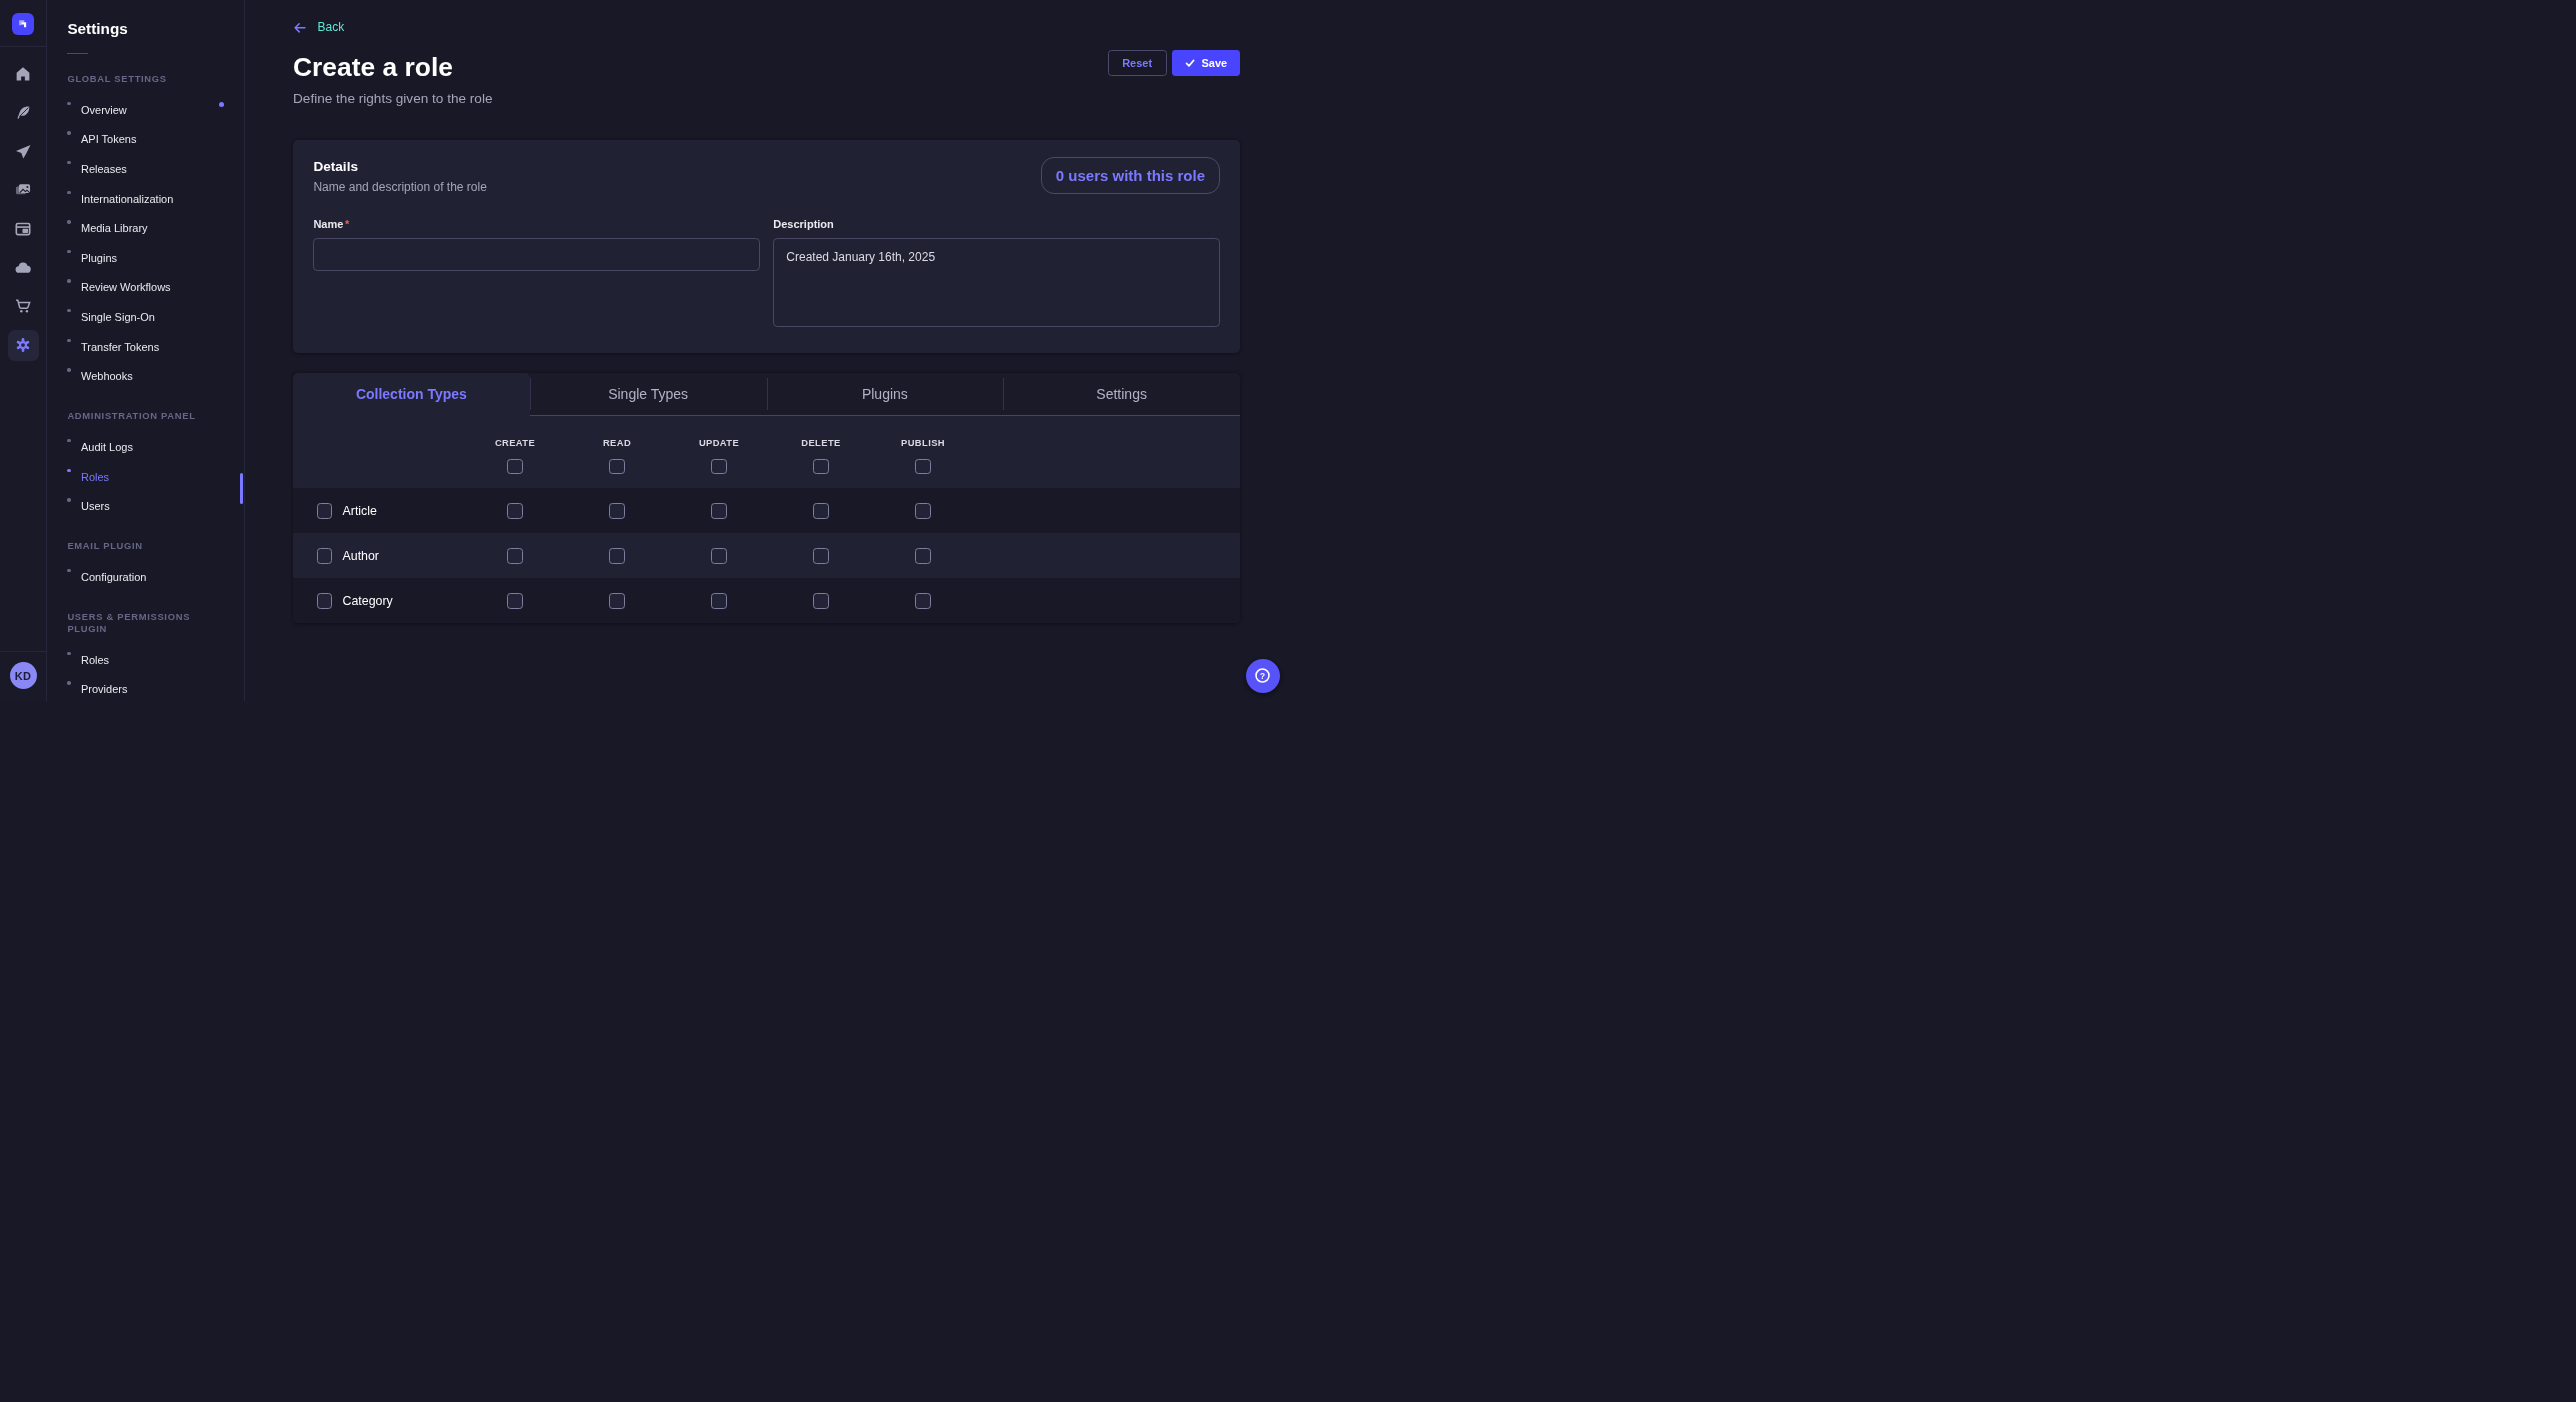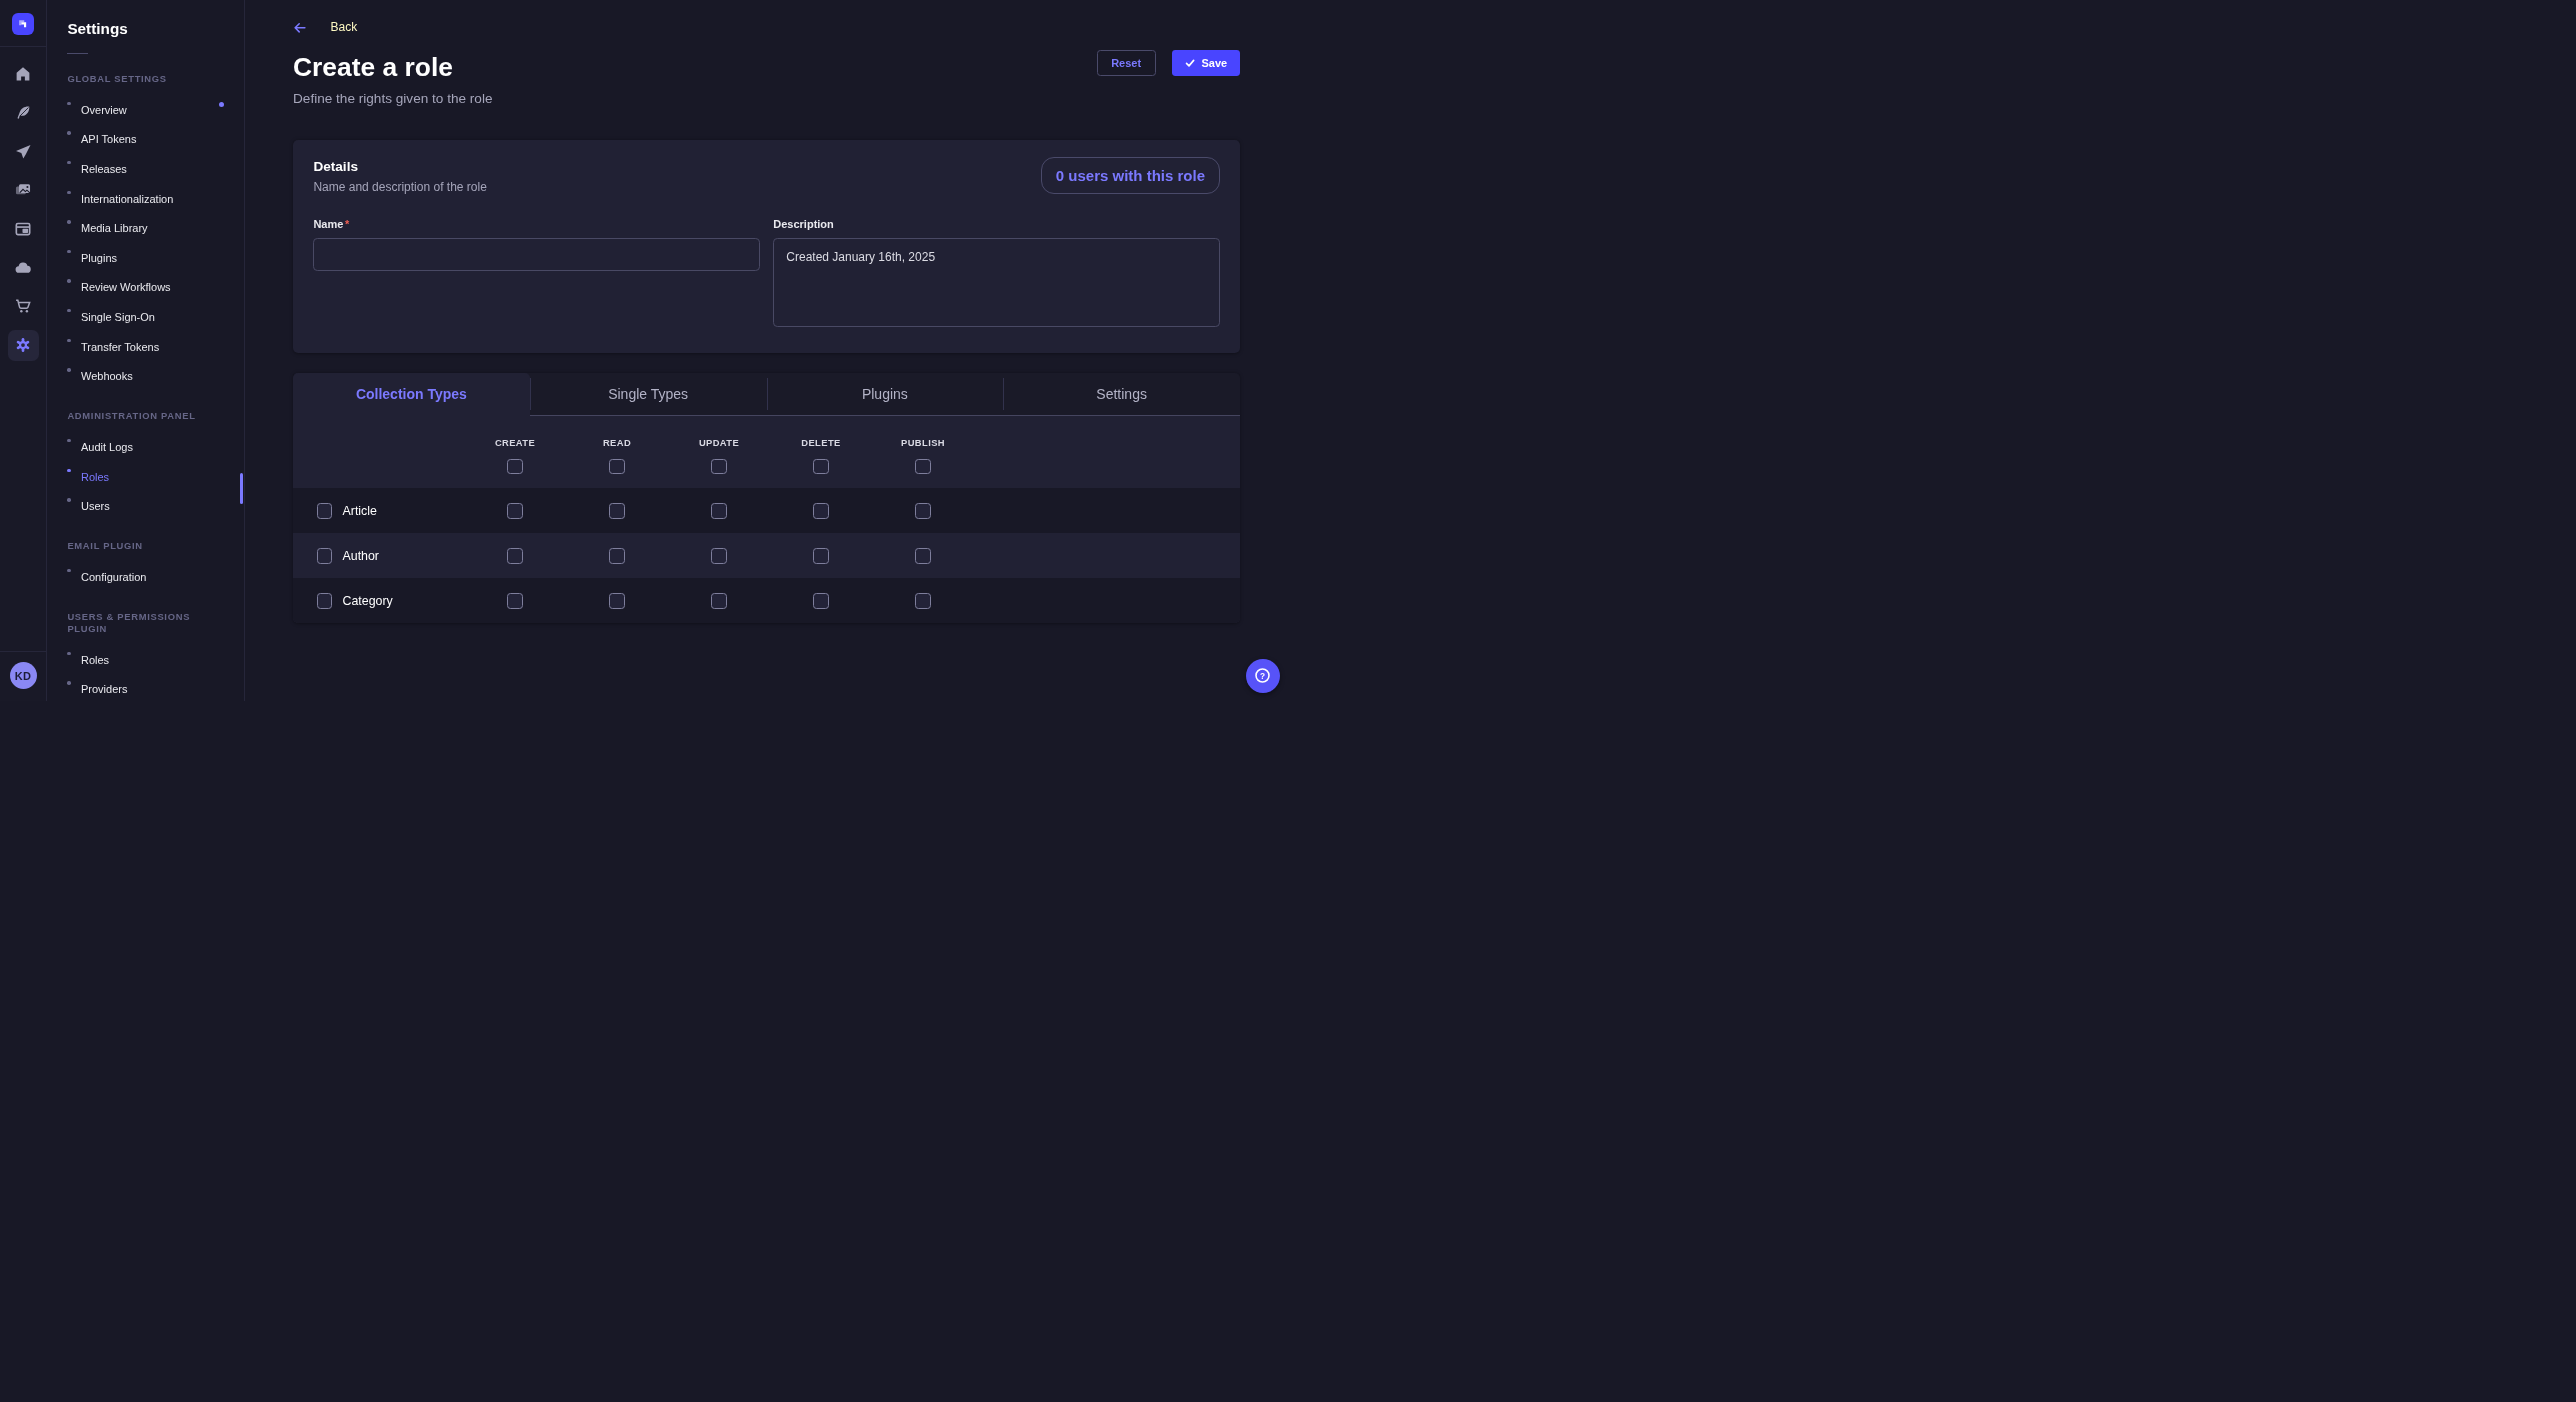--- a/index.html
+++ b/index.html
@@ -53,25 +53,25 @@
   .nav-bullet { width:3.4px; height:3.4px; border-radius:50%; background:#666687; flex:none; }
   .nav-item.active { color:#7b79ff; }
   .nav-item.active .nav-bullet { background:#7b79ff; }
   .nav-dot { margin-left:auto; width:5.1px; height:5.1px; border-radius:50%; background:#7b79ff; }
   .subnav-thumb {
     position:absolute; right:0.9px; top:473px; width:3.4px; height:31px;
     background:#7b79ff; border-radius:1.7px; cursor:pointer;
   }
   
   .main { position:absolute; left:245px; top:0; right:0; bottom:0; padding:0 48px; overflow:hidden; }
-  .back-link { margin-top:20.4px; display:inline-flex; align-items:flex-end; gap:24px; color:#fef9c3; font-size:12px; cursor:pointer; }
+  .back-link { margin-top:20.4px; display:inline-flex; align-items:flex-end; gap:11px; color:#5eead4; font-size:12px; cursor:pointer; }
   .back-link svg { width:13.6px; height:13.6px; }
   .page-title { margin-top:15px; font-size:26.4px; font-weight:700; color:#fff; }
   .page-subtitle { margin-top:7.7px; font-size:13.6px; color:#a5a5ba; }
-  .header-actions { position:absolute; top:50px; right:48px; display:flex; gap:16px; }
+  .header-actions { position:absolute; top:50px; right:48px; display:flex; gap:5px; }
   .btn { border:none; border-radius:3.4px; font-family:inherit; font-size:11px; font-weight:600; cursor:pointer; display:inline-flex; align-items:center; justify-content:center; }
   .btn-reset { height:26.4px; padding:0 13.6px; background:transparent; border:0.9px solid #4a4a6a; color:#7b79ff; }
   .btn-save { height:26.4px; padding:0 12.8px; background:#4945ff; color:#fff; gap:6.8px; }
   .btn-save svg { width:10.2px; height:10.2px; }
   
   .card {
     margin-top:34px; background:#212134; border-radius:5.1px;
     padding:19px 20.4px 23px; position:relative;
     box-shadow:0 0.9px 3.4px rgba(0,0,0,.35);
   }

